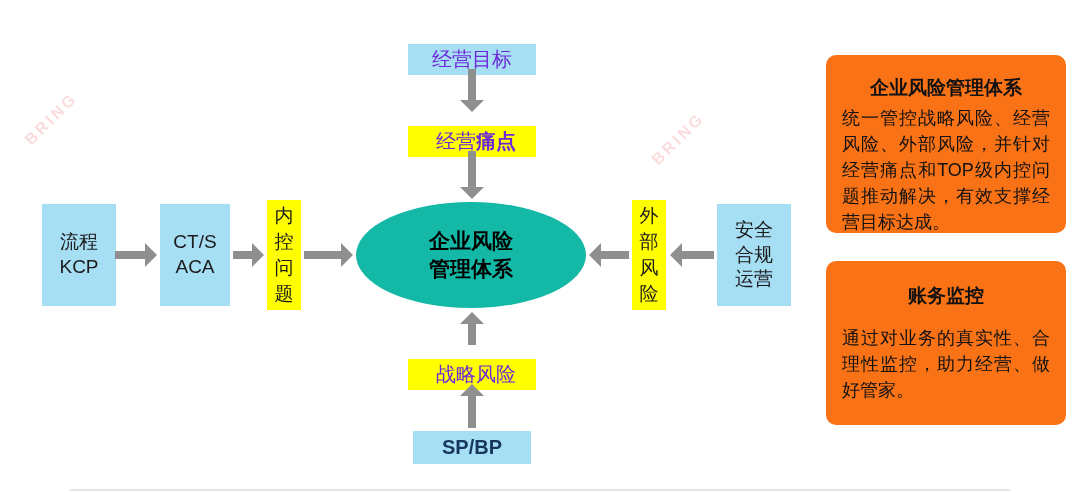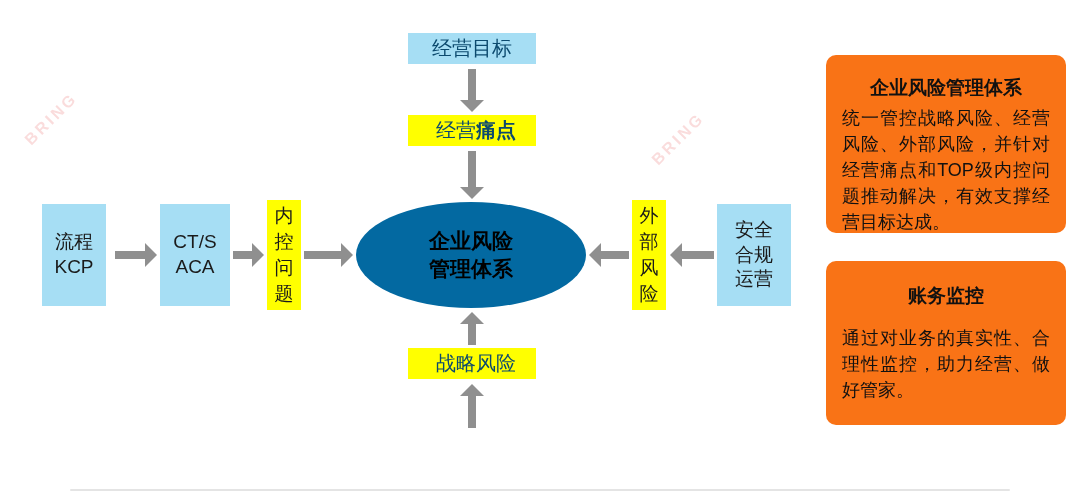--- a/index.html
+++ b/index.html
@@ -2,26 +2,26 @@
 <html><head>
 <meta charset="utf-8">
 <style>
   html,body{margin:0;padding:0;background:#fff;}
   .stage{position:relative;width:1080px;height:493px;background:#ffffff;overflow:hidden;
     font-family:"Liberation Sans","DejaVu Sans",sans-serif;}
   .box{position:absolute;display:flex;align-items:center;justify-content:center;
     text-align:center;font-size:20px;color:#1a1a1a;box-sizing:border-box;}
   .lblue{background:#a6def4;}
   .yellow{background:#ffff00;padding-left:8px;}
-  .greentxt{color:#0c4a6e;}
+  .greentxt{color:#6d28d9;margin-top:11px;}
   .pre{white-space:pre-line;line-height:1.3;}
   .vbox{font-size:19px;line-height:26px;word-break:break-all;padding:2px 4px;}
   .spbp{font-weight:bold;color:#17365d;}
   .ellipse{position:absolute;left:356px;top:202px;width:230px;height:106px;border-radius:50%;
-    background:#0369a1;display:flex;align-items:center;justify-content:center;}
+    background:#14b8a6;display:flex;align-items:center;justify-content:center;}
   .ellipse .txt{font-size:21px;font-weight:bold;color:#000;white-space:pre-line;line-height:1.35;text-align:center;}
   .panel{position:absolute;left:826px;width:240px;background:#f97316;border-radius:10px;
     box-sizing:border-box;padding:20px 16px;display:flex;flex-direction:column;}
   .panel .ptitle{font-size:19px;font-weight:bold;text-align:center;color:#111;margin-bottom:4px;}
   .panel .pbody{font-size:18px;line-height:1.45;color:#111;text-align:justify;}
   .arrow{position:absolute;}
   .arrow.r{height:24px;}
   .arrow.r::before{content:"";position:absolute;left:0;right:11px;top:8px;height:8px;background:#8f8f8f;}
   .arrow.r::after{content:"";position:absolute;right:0;top:0;width:0;height:0;
     border-top:12px solid transparent;border-bottom:12px solid transparent;border-left:12px solid #8f8f8f;}
@@ -68,22 +68,25 @@
   </div>
 
   <div class="arrow u" style="left:460px;top:312px;height:33px;"></div>
 
   <div class="box yellow greentxt" style="left:408px;top:348px;width:128px;height:31px;">
     <span>战略风险</span>
   </div>
 
   <div class="arrow u" style="left:460px;top:384px;height:44px;"></div>
 
+  <div class="box lblue spbp" style="left:413px;top:431px;width:118px;height:33px;">
+    <span>SP/BP</span>
+  </div>
 
-  <div class="box lblue pre" style="left:42px;top:204px;width:64px;height:102px;font-size:19px;">
+  <div class="box lblue pre" style="left:42px;top:204px;width:74px;height:102px;font-size:19px;">
     <span class="pre">流程
 KCP</span>
   </div>
 
   <div class="arrow r" style="left:115px;top:243px;width:42px;"></div>
 
   <div class="box lblue pre" style="left:160px;top:204px;width:70px;height:102px;font-size:19px;">
     <span class="pre">CT/S
 ACA</span>
   </div>

